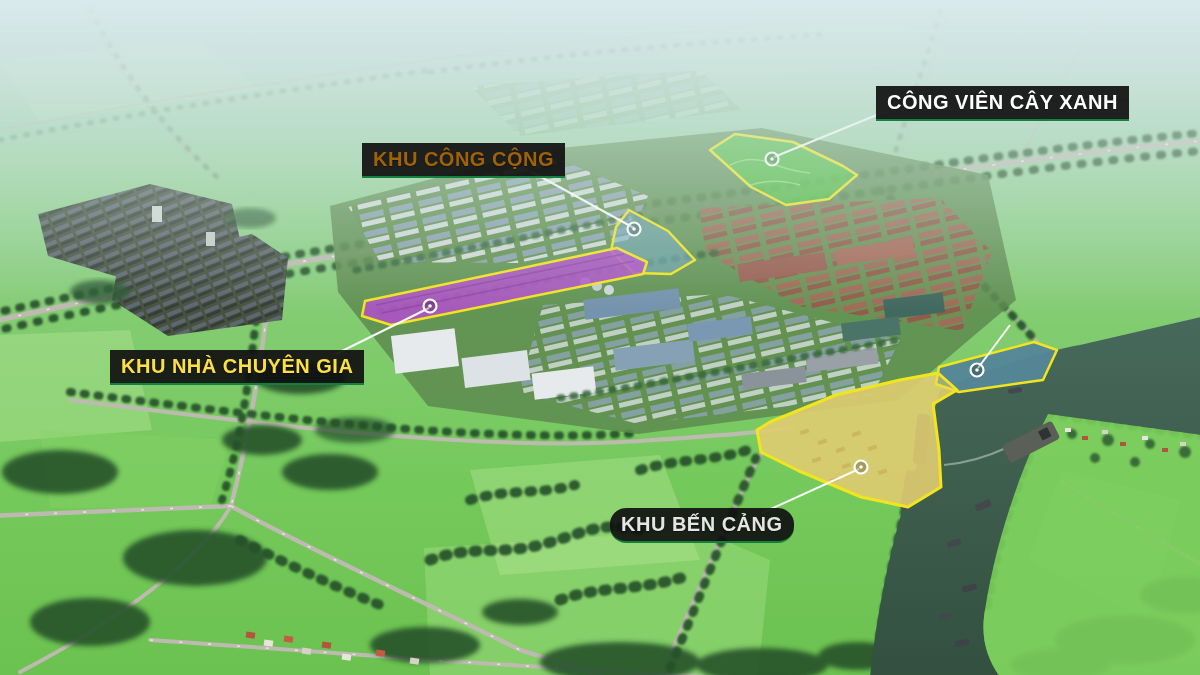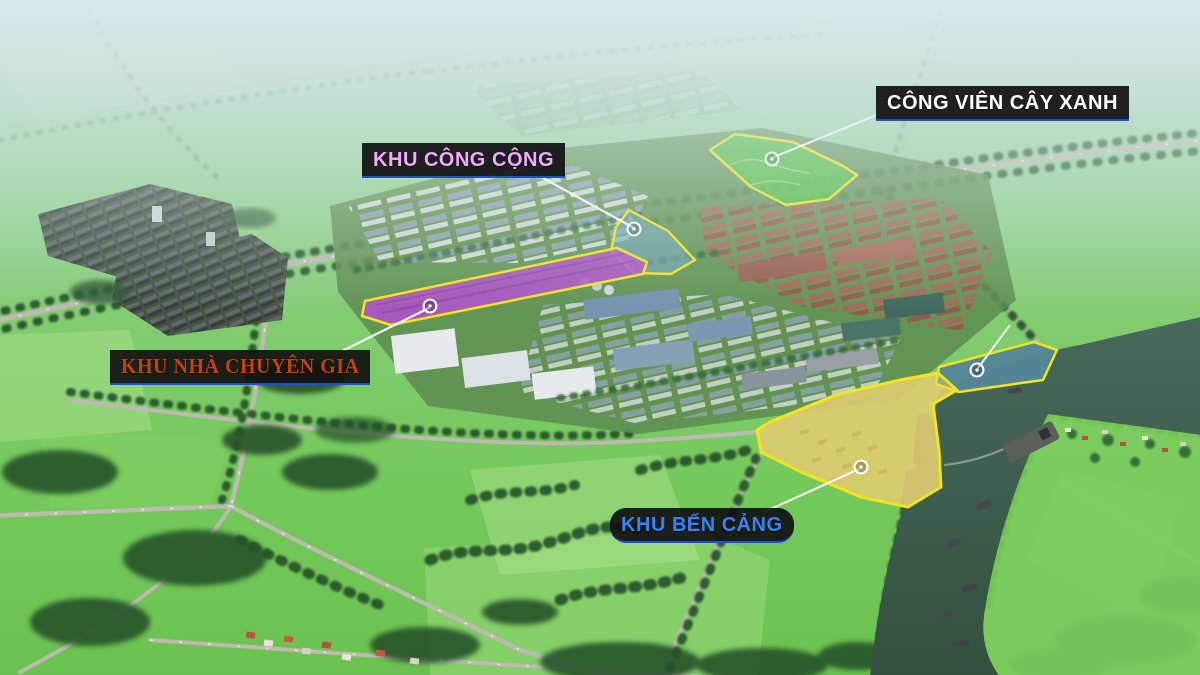--- a/index.html
+++ b/index.html
@@ -6,21 +6,21 @@
   body{
     width:1200px;height:675px;overflow:hidden;position:relative;
     background:#bcd8d5;font-family:"Liberation Sans", sans-serif;
   }
   #stage{position:relative;width:1200px;height:675px;}
   #scene{position:absolute;left:0;top:0;}
   .map-label{
     position:absolute;z-index:5;white-space:nowrap;
     font-weight:bold;font-size:20px;line-height:1.1;
     letter-spacing:.5px;padding:5px 11px 6px;
-    border-bottom:2px solid #1d4ed8;
+    border-bottom:2px solid #15803d;
     text-shadow:0 1px 1px rgba(0,0,0,.4);
   }
 </style>
 </head>
 <body>
 
 <div id="stage">
 
 <svg id="scene" width="1200" height="675" viewBox="0 0 1200 675">
   <defs>
@@ -295,17 +295,17 @@
     <g>
       <circle cx="861" cy="467" r="6.5" fill="rgba(20,20,20,0.25)" stroke="#ffffff" stroke-width="2.2"></circle>
       <circle cx="861" cy="467" r="1.8" fill="#ffffff"></circle>
     </g>
   </g>
 
   <rect x="0" y="0" width="1200" height="310" fill="url(#haze)"></rect>
 </svg>
 
 <div class="map-label" style="left: 876px; top: 86px; background-color: rgba(16, 16, 16, 0.92); color: rgb(255, 255, 255);">CÔNG VIÊN CÂY XANH</div>
-<div class="map-label" style="left: 362px; top: 143px; background-color: rgba(16, 16, 16, 0.92); color: #f0abfc; text-align: center;">KHU CÔNG CỘNG</div>
-<div class="map-label" style="left: 110px; top: 350px; background-color: rgba(16, 16, 16, 0.92); color: #c2410c; font-family: Liberation Serif, serif;">KHU NHÀ CHUYÊN GIA</div>
-<div class="map-label" style="left: 610px; top: 508px; background-color: rgba(16, 16, 16, 0.92); color: #3b82f6; border-radius: 16px;">KHU BẾN CẢNG</div>
+<div class="map-label" style="left: 362px; top: 143px; background-color: rgba(16, 16, 16, 0.92); color: #a16207; text-align: center;">KHU CÔNG CỘNG</div>
+<div class="map-label" style="left: 110px; top: 350px; background-color: rgba(16, 16, 16, 0.92); color: #fde047;">KHU NHÀ CHUYÊN GIA</div>
+<div class="map-label" style="left: 610px; top: 508px; background-color: rgba(16, 16, 16, 0.92); color: #e5e5e5; border-radius: 16px;">KHU BẾN CẢNG</div>
 
 </div>
 
 </body></html>

